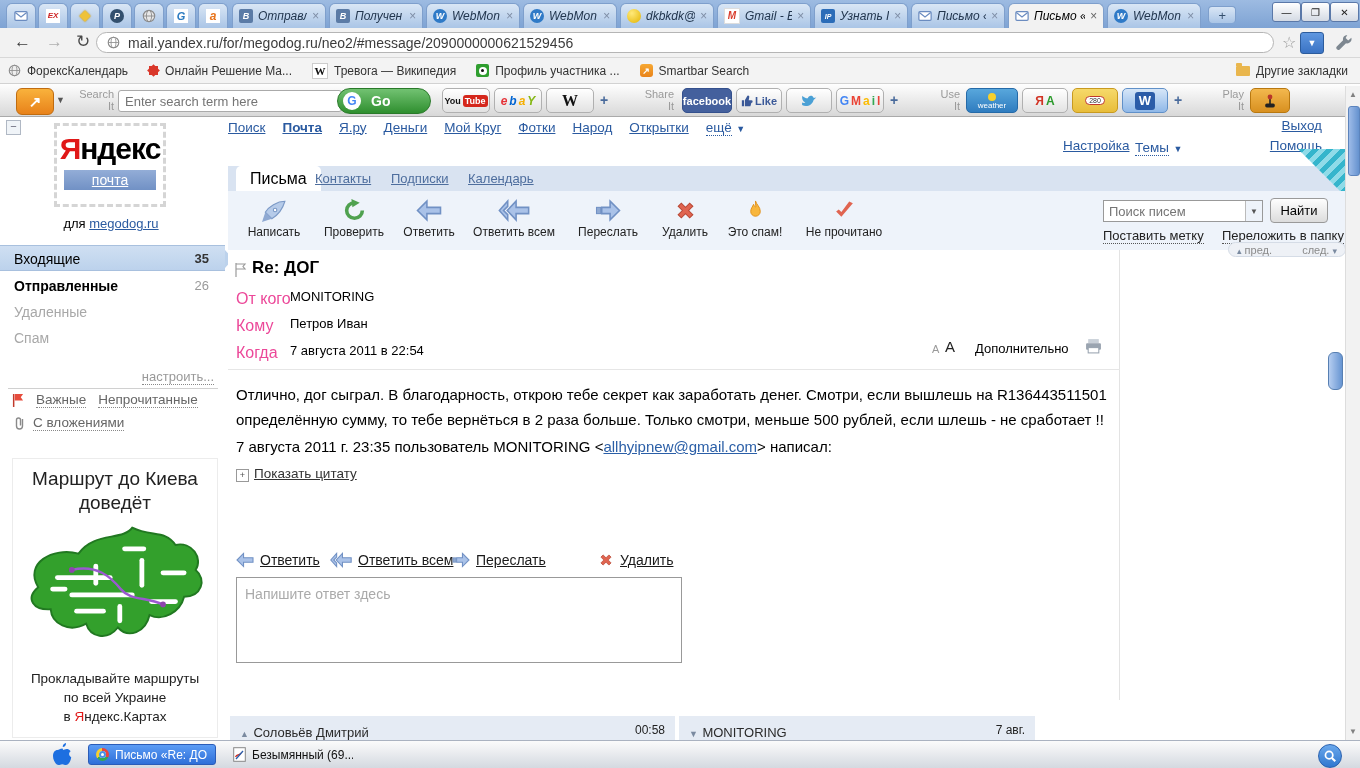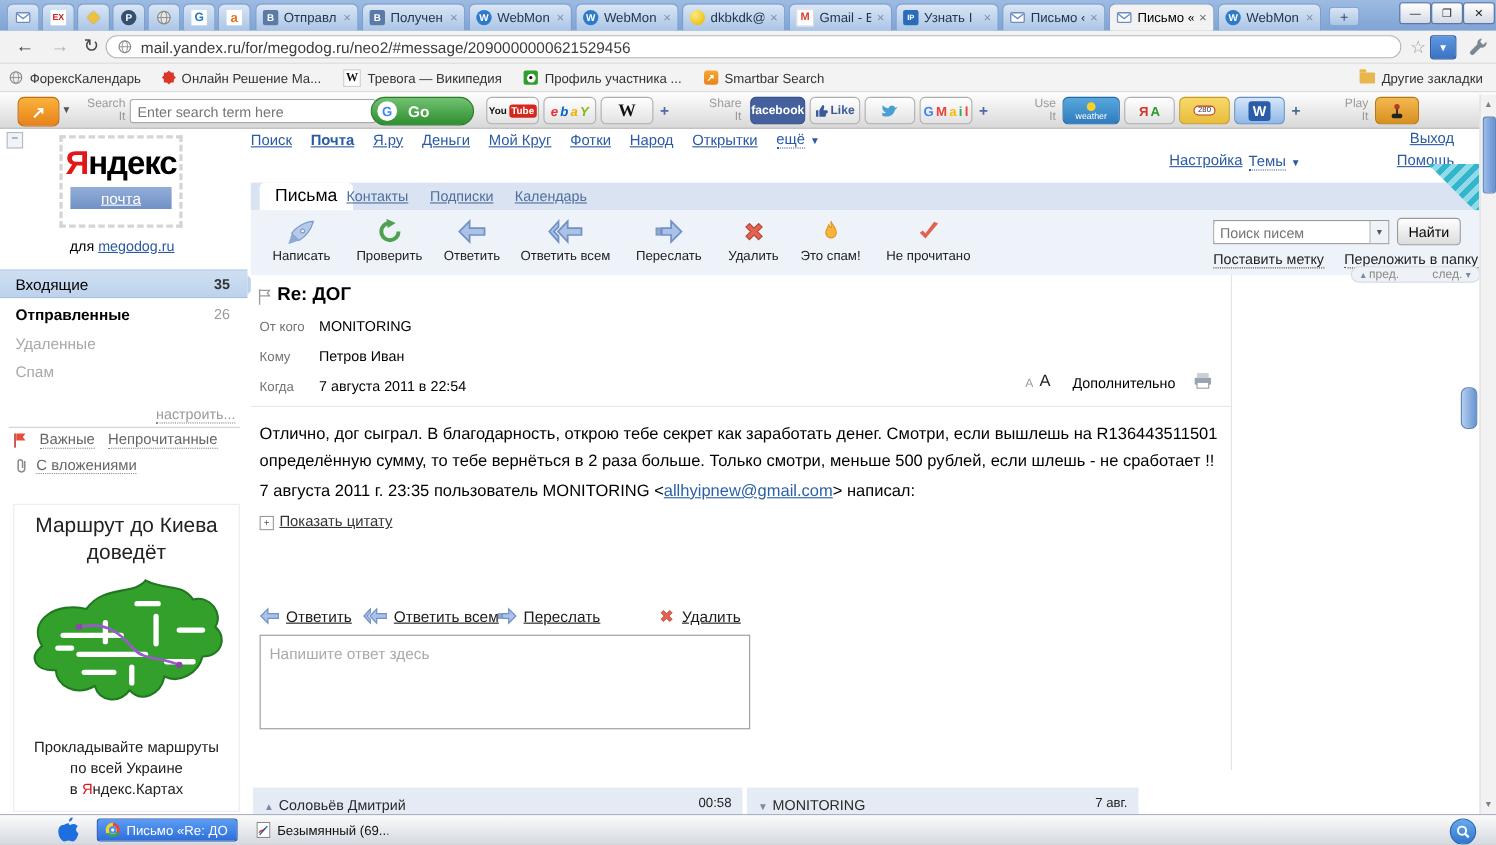--- a/index.html
+++ b/index.html
@@ -4,21 +4,21 @@
 <style>
   html,body{margin:0;padding:0;background:#888;}
   #root{position:relative;width:1360px;height:768px;overflow:hidden;background:#fff;
         font-family:"Liberation Sans",sans-serif;}
   .abs{position:absolute;}
   
   #tabbar{position:absolute;left:0;top:0;width:1360px;height:28px;
           background:linear-gradient(#9dbbe2,#7ea3d4);}
   .tab{position:absolute;top:3px;height:25px;border-radius:6px 6px 0 0;box-sizing:border-box;
        background:linear-gradient(#d9e6f5,#aac5e6);border:1px solid #7e9fcc;border-bottom:none;
-       display:flex;align-items:center;padding:0 6px;gap:5px;}
+       display:flex;align-items:center;padding:0 6px;gap:5px;font-style:italic;}
   .tab.active{background:#f2f2f2;z-index:3;}
   .tab .ttl{font-size:12px;color:#22364e;white-space:nowrap;overflow:hidden;max-width:54px;}
   .tab .x{margin-left:auto;color:#7e8da5;font-size:12px;line-height:1;cursor:default;}
   .fv{width:14px;height:14px;display:flex;align-items:center;justify-content:center;
       flex:none;font-weight:bold;line-height:1;}
   .fv-b{background:#5b7ba6;color:#fff;font-size:9px;border-radius:2px;}
   .fv-wm{background:#2f7ac7;color:#fff;font-size:9px;border-radius:50%;}
   .fv-yb{background:radial-gradient(circle at 35% 30%,#ffe97a,#e3b400);border-radius:50%;}
   .fv-gm{background:#fff;border:1px solid #ddd;color:#d93c2a;font-size:10px;}
   .fv-ip{background:#2b6cb8;color:#fff;font-size:7px;border-radius:2px;}
@@ -93,21 +93,21 @@
   #mtab-active{position:absolute;left:8px;top:0;height:25px;padding:0 14px;background:#fff;
       border-radius:5px 5px 0 0;font-size:16px;color:#000;line-height:26px;}
   .mtab{position:absolute;top:5px;font-size:13px;color:#4e6e9e;text-decoration:underline;cursor:pointer;}
   #acttoolbar{position:absolute;left:228px;top:191px;width:1117px;height:59px;background:#eef3fa;}
   .act{position:absolute;top:5px;text-align:center;cursor:pointer;}
   .act .ic{height:26px;display:flex;align-items:flex-end;justify-content:center;}
   .act .lb{font-size:12px;color:#222;margin-top:3px;white-space:nowrap;}
   
   #msg{position:absolute;left:228px;top:250px;width:892px;height:450px;background:#fff;
        border-right:1px solid #e3e3e3;box-sizing:border-box;}
-  .metaL{position:absolute;left:8px;font-size:12px;color:#737373;}
+  .metaL{position:absolute;left:8px;font-size:16px;color:#ec4899;}
   .metaV{position:absolute;left:62px;font-size:13px;color:#000;}
   .linkU{text-decoration:underline;cursor:pointer;}
   .replyitem{position:absolute;top:302px;display:flex;align-items:center;gap:6px;
              font-size:14px;color:#1a1a1a;cursor:pointer;}
   .replyitem span{text-decoration:underline;}
   #replybox{position:absolute;left:8px;top:327px;width:446px;height:86px;border:1px solid #999;
             font-family:"Liberation Sans",sans-serif;font-size:14px;color:#444;padding:8px;
             box-sizing:border-box;resize:none;background:#fff;}
   #replybox::placeholder{color:#aaa;}
   

